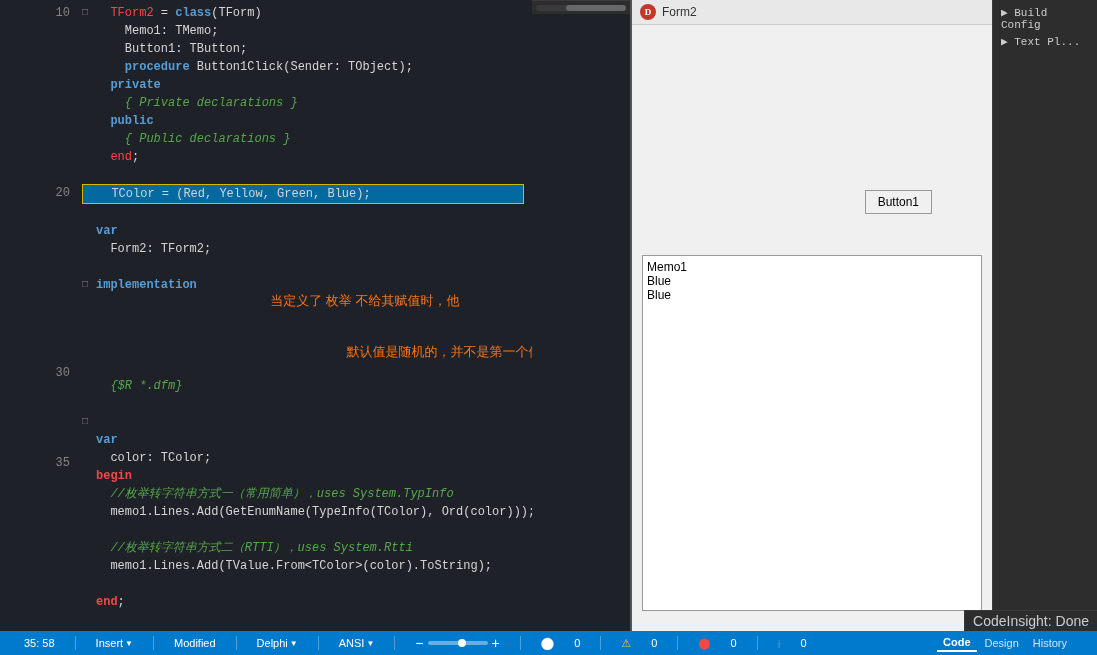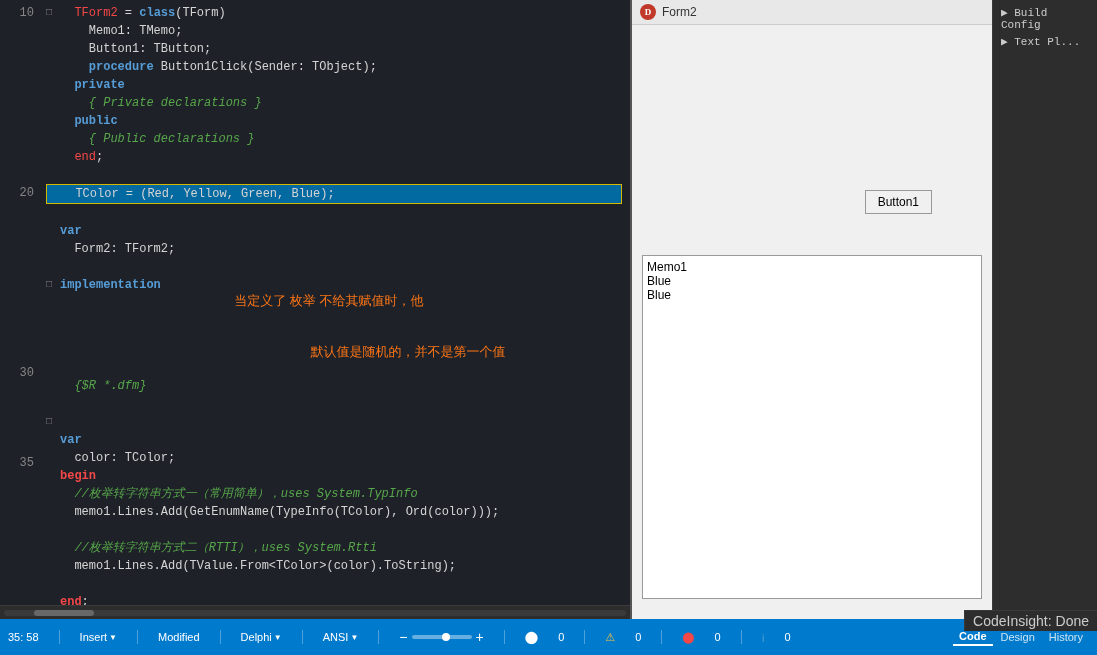--- a/index.html
+++ b/index.html
@@ -2,21 +2,21 @@
 <html><head>
   <meta charset="utf-8">
   <style>
     * { box-sizing: border-box; margin: 0; padding: 0; }
     body { font-family: 'Consolas', 'Courier New', monospace; background: #1e1e1e; color: #d4d4d4; height: 655px; width: 1097px; overflow: hidden; display: flex; flex-direction: column; }
 
     
     .main-area { display: flex; flex: 1; overflow: hidden; }
 
     
-    .editor-pane { flex: 0 0 630px; background: #1e2228; display: flex; flex-direction: column; overflow: hidden; position: relative; }
+    .editor-pane { flex: 0 0 630px; background: #1e2228; display: flex; flex-direction: row; overflow: hidden; position: relative; padding-left: 36px; }
     .editor-content { flex: 1; overflow: hidden; position: relative; }
     .line-numbers { position: absolute; left: 0; top: 0; width: 38px; background: #1e2228; color: #858585; font-size: 12px; line-height: 18px; padding: 4px 4px 4px 4px; text-align: right; user-select: none; }
     .code-lines { position: absolute; left: 38px; top: 0; right: 0; padding: 4px 8px; font-size: 12px; line-height: 18px; }
 
     .code-line { display: flex; align-items: flex-start; min-height: 18px; white-space: pre; }
     .code-line.highlighted { background: #0369a1; border: 1.5px solid #d4b800; }
     .fold-icon { color: #858585; width: 14px; flex-shrink: 0; font-size: 10px; }
 
     
     .kw { color: #569cd6; font-weight: bold; }
@@ -45,21 +45,21 @@
     .form-button { position: absolute; top: 165px; right: 60px; background: #f0f0f0; border: 1px solid #999; padding: 4px 12px; font-size: 12px; font-family: 'Segoe UI', sans-serif; color: #000; cursor: pointer; }
 
     
     .form-memo { position: absolute; top: 230px; left: 10px; right: 10px; bottom: 20px; background: white; border: 1px solid #999; padding: 4px; font-size: 12px; font-family: 'Segoe UI', sans-serif; color: #000; overflow: hidden; }
 
     
     .right-panel { flex: 0 0 105px; background: #2d2d2d; border-left: 1px solid #3a3a3a; display: flex; flex-direction: column; padding: 4px; }
     .right-panel-title { color: #ccc; font-size: 11px; padding: 2px 4px; }
 
     
-    .status-bar { height: 36px; background: #007acc; display: flex; align-items: center; padding: 0 8px; gap: 20px; font-size: 11px; color: white; font-family: 'Segoe UI', sans-serif; flex-shrink: 0; }
+    .status-bar { height: 24px; background: #007acc; display: flex; align-items: center; padding: 0 24px; gap: 20px; font-size: 11px; color: white; font-family: 'Segoe UI', sans-serif; flex-shrink: 0; }
     .status-item { display: flex; align-items: center; gap: 4px; }
     .status-divider { width: 1px; height: 14px; background: rgba(255,255,255,0.3); }
     .dropdown-wrapper { display: flex; align-items: center; gap: 2px; }
     .dropdown-arrow { font-size: 8px; color: white; }
 
     .zoom-controls { display: flex; align-items: center; gap: 4px; }
     .zoom-minus { font-size: 14px; cursor: pointer; }
     .zoom-slider { width: 60px; height: 4px; background: rgba(255,255,255,0.4); border-radius: 2px; position: relative; }
     .zoom-thumb { width: 8px; height: 8px; background: white; border-radius: 50%; position: absolute; top: -2px; left: 30px; }
     .zoom-plus { font-size: 14px; cursor: pointer; }

